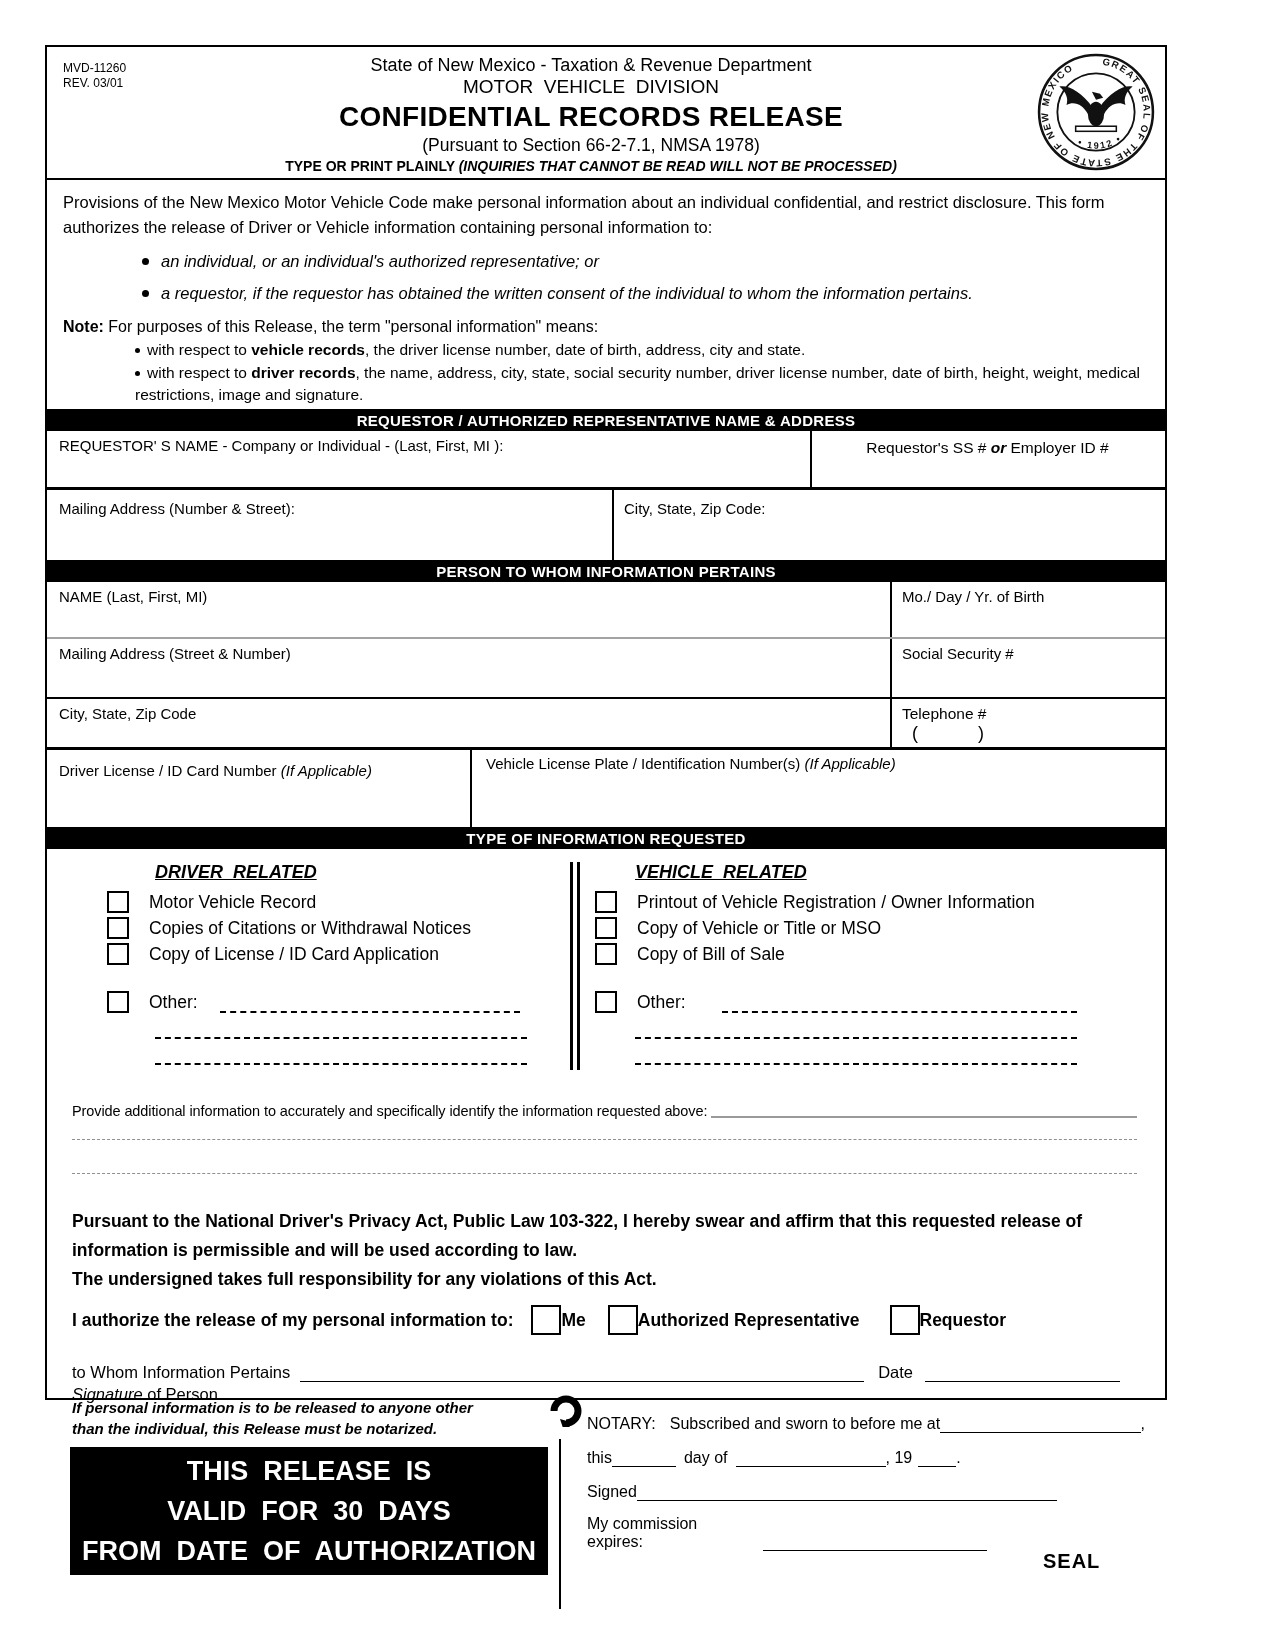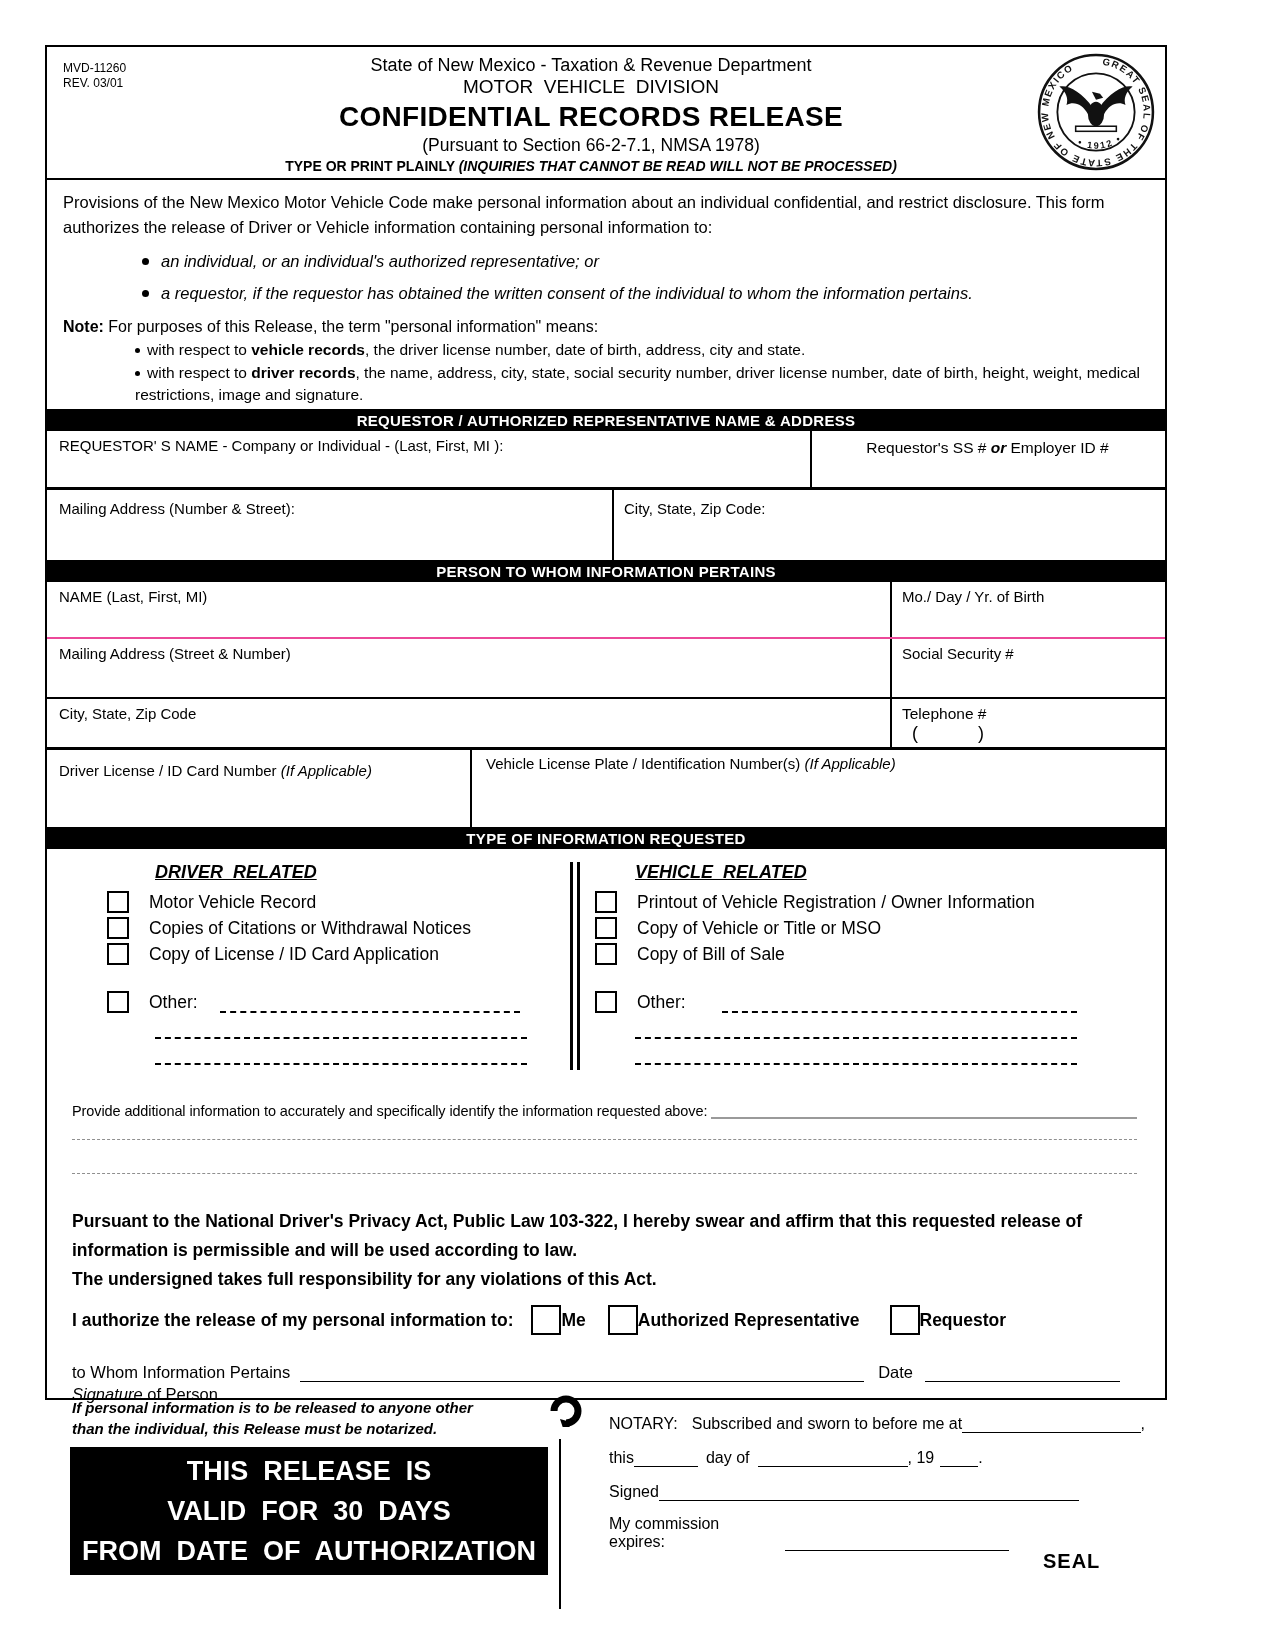--- a/index.html
+++ b/index.html
@@ -43,21 +43,21 @@
   .col-title{font-size:18px;font-weight:bold;font-style:italic;text-decoration:underline;
              margin:0 0 8px 48px;}
   .cbrow{display:flex;align-items:center;margin-top:4px;font-size:17.5px;}
   .cb{width:18px;height:18px;border:2.5px solid #000;flex:none;margin-right:20px;background:#fff;}
   .otherrow{display:flex;align-items:flex-end;margin-top:26px;font-size:17.5px;}
   .o-u{flex:1;border-bottom:2px dashed #000;height:18px;margin-left:22px;max-width:300px;}
   .dashline{border-bottom:2px dashed #000;height:24px;margin-left:48px;}
   .center-div{position:absolute;left:523px;top:815px;height:208px;width:4px;
               border-left:3px solid #000;border-right:3px solid #000;}
   
-  .provide{position:absolute;left:25px;right:28px;top:1056px;display:flex;align-items:flex-end;
+  .provide{position:absolute;left:25px;right:28px;top:1056px;display:flex;align-items:center;
            font-size:14.5px;letter-spacing:-0.1px;}
   .provide-u{flex:1;border-bottom:2px solid #9a9a9a;height:12px;margin-left:4px;}
   .grayline{position:absolute;left:25px;right:28px;border-bottom:1.5px dashed #8f8f8f;}
   
   .privacy{position:absolute;left:25px;width:1072px;top:1160px;font-size:17.5px;font-weight:bold;line-height:29px;}
   .authrow{position:absolute;left:25px;right:20px;top:1258px;display:flex;align-items:center;
            font-size:17.5px;font-weight:bold;}
   .cb-lg{width:26px;height:26px;border:2px solid #000;flex:none;background:#fff;}
   .sig1{position:absolute;left:25px;top:1292px;font-size:16.5px;margin-top:46px;}
   .sig2{position:absolute;left:25px;right:45px;top:1316px;display:flex;align-items:flex-end;font-size:16.5px;}
@@ -66,21 +66,21 @@
   .sig-u2{width:195px;border-bottom:1.5px solid #000;height:15px;margin-left:12px;}
   .note-it{position:absolute;left:25px;top:1350px;width:475px;font-size:15px;font-weight:bold;
            font-style:italic;line-height:21px;}
   .note-it div{display:flex;justify-content:space-between;}
   .arrow{position:absolute;left:503px;top:1348px;}
   .notary-vline{position:absolute;left:512px;top:1392px;height:170px;border-left:2.5px solid #000;}
   .validity{position:absolute;left:23px;top:1400px;width:478px;height:128px;background:#000;color:#fff;
             display:flex;flex-direction:column;justify-content:center;text-align:center;
             font-size:27px;font-weight:bold;line-height:40px;}
   .notary{position:absolute;left:540px;top:1368px;width:558px;font-size:16px;}
-  .nrow{display:flex;align-items:flex-end;margin-left:22px;}
+  .nrow{display:flex;align-items:flex-end;}
   .nfill{flex:1;border-bottom:1.5px solid #000;height:14px;}
   .seal-label{position:absolute;left:996px;top:1503px;font-size:20px;font-weight:bold;letter-spacing:1px;}
 </style>
 </head>
 <body>
 
 <div class="page">
  <div class="frame">
 
   <div class="hdr">
@@ -159,21 +159,21 @@
     <div class="abs" style="left:0;top:0;width:565px;height:100%;">
       <span class="cell-pad lbl" style="top:10px;">Mailing Address (Number &amp; Street):</span>
     </div>
     <div class="abs" style="left:565px;top:0;right:0;height:100%;">
       <span class="cell-pad lbl" style="top:10px;">City, State, Zip Code:</span>
     </div>
   </div>
 
   <div class="bar" style="top:513px;">PERSON TO WHOM INFORMATION PERTAINS</div>
 
-  <div class="trow" style="top:535px;height:55px;border-bottom:2px solid #ec4899;">
+  <div class="trow" style="top:535px;height:55px;border-bottom:2px solid #a3a3a3;">
     <div class="vline" style="left:843px;"></div>
     <div class="abs" style="left:0;top:0;width:843px;height:100%;">
       <span class="cell-pad lbl">NAME (Last, First, MI)</span>
     </div>
     <div class="abs" style="left:843px;top:0;right:0;height:100%;">
       <span class="cell-pad lbl">Mo./ Day / Yr. of Birth</span>
     </div>
   </div>
 
   <div class="trow" style="top:592px;height:58px;border-bottom:2px solid #000;">

